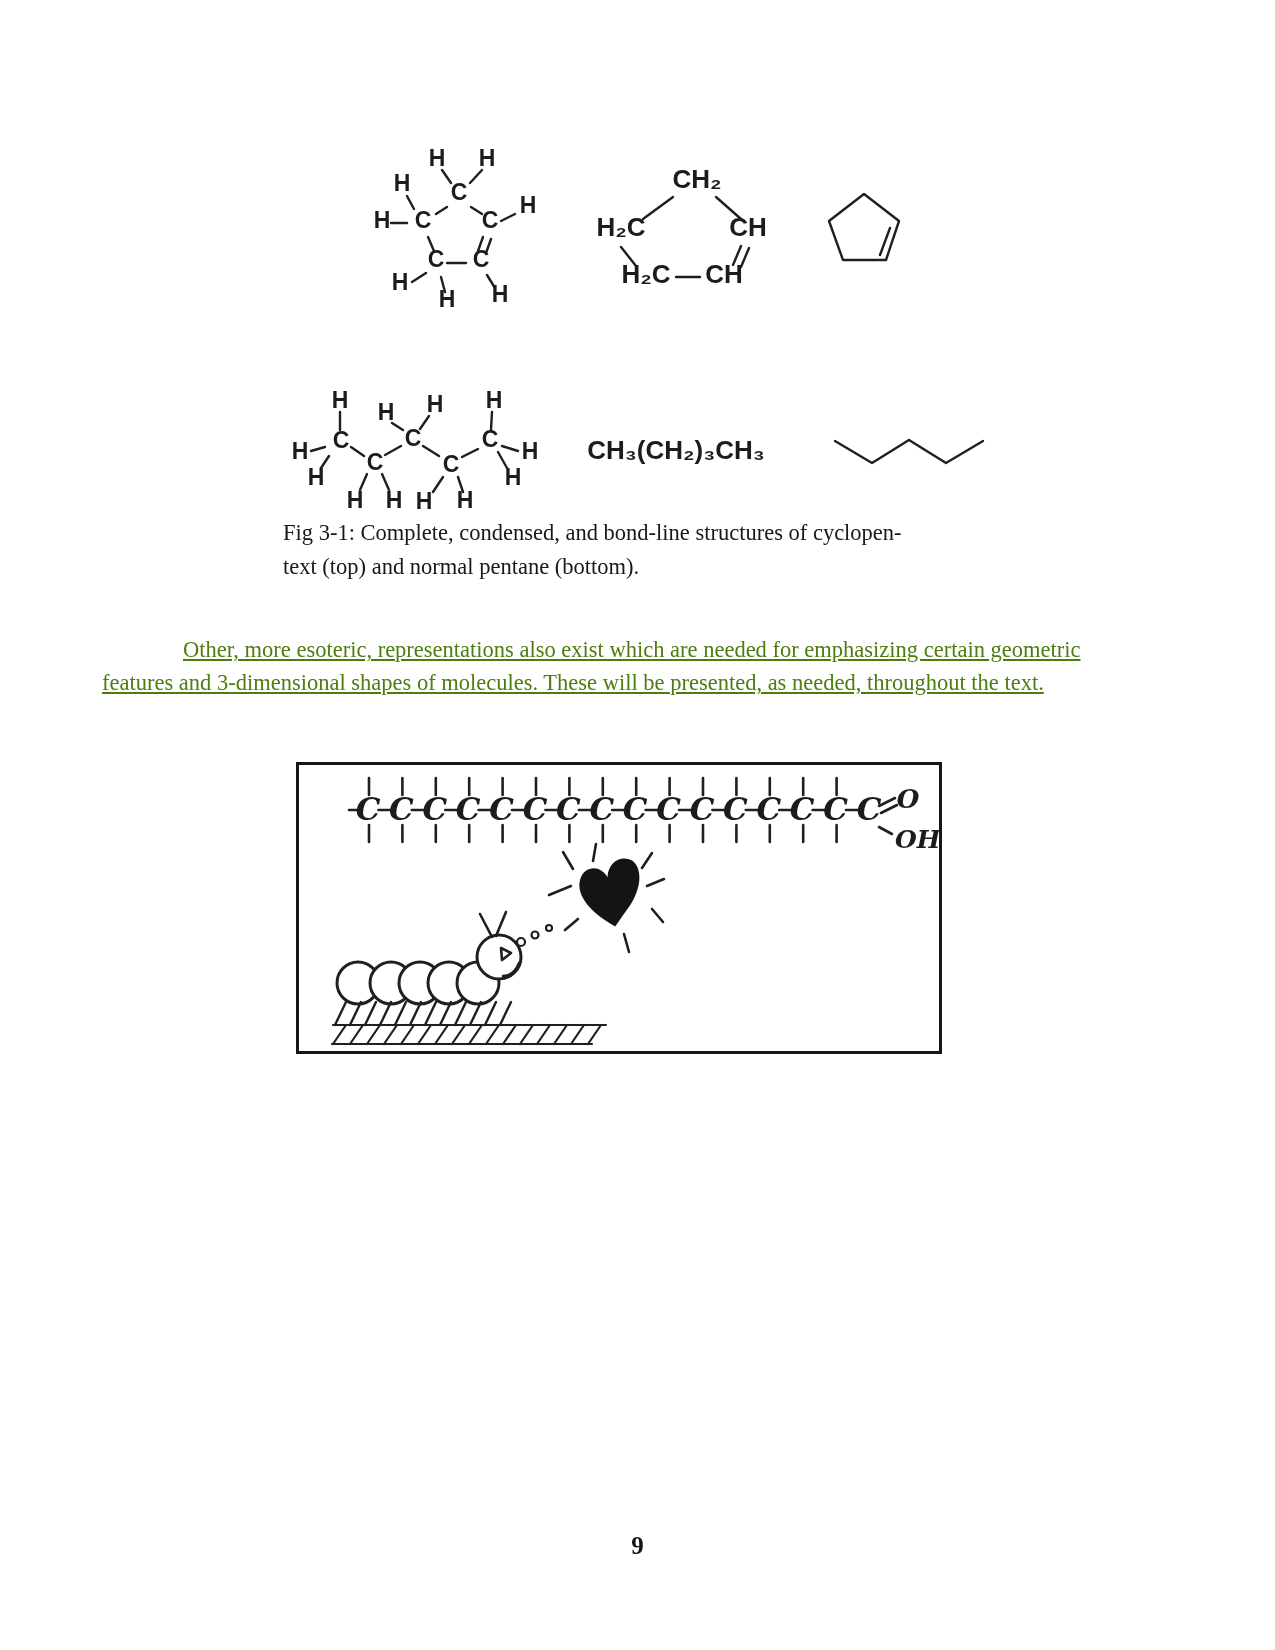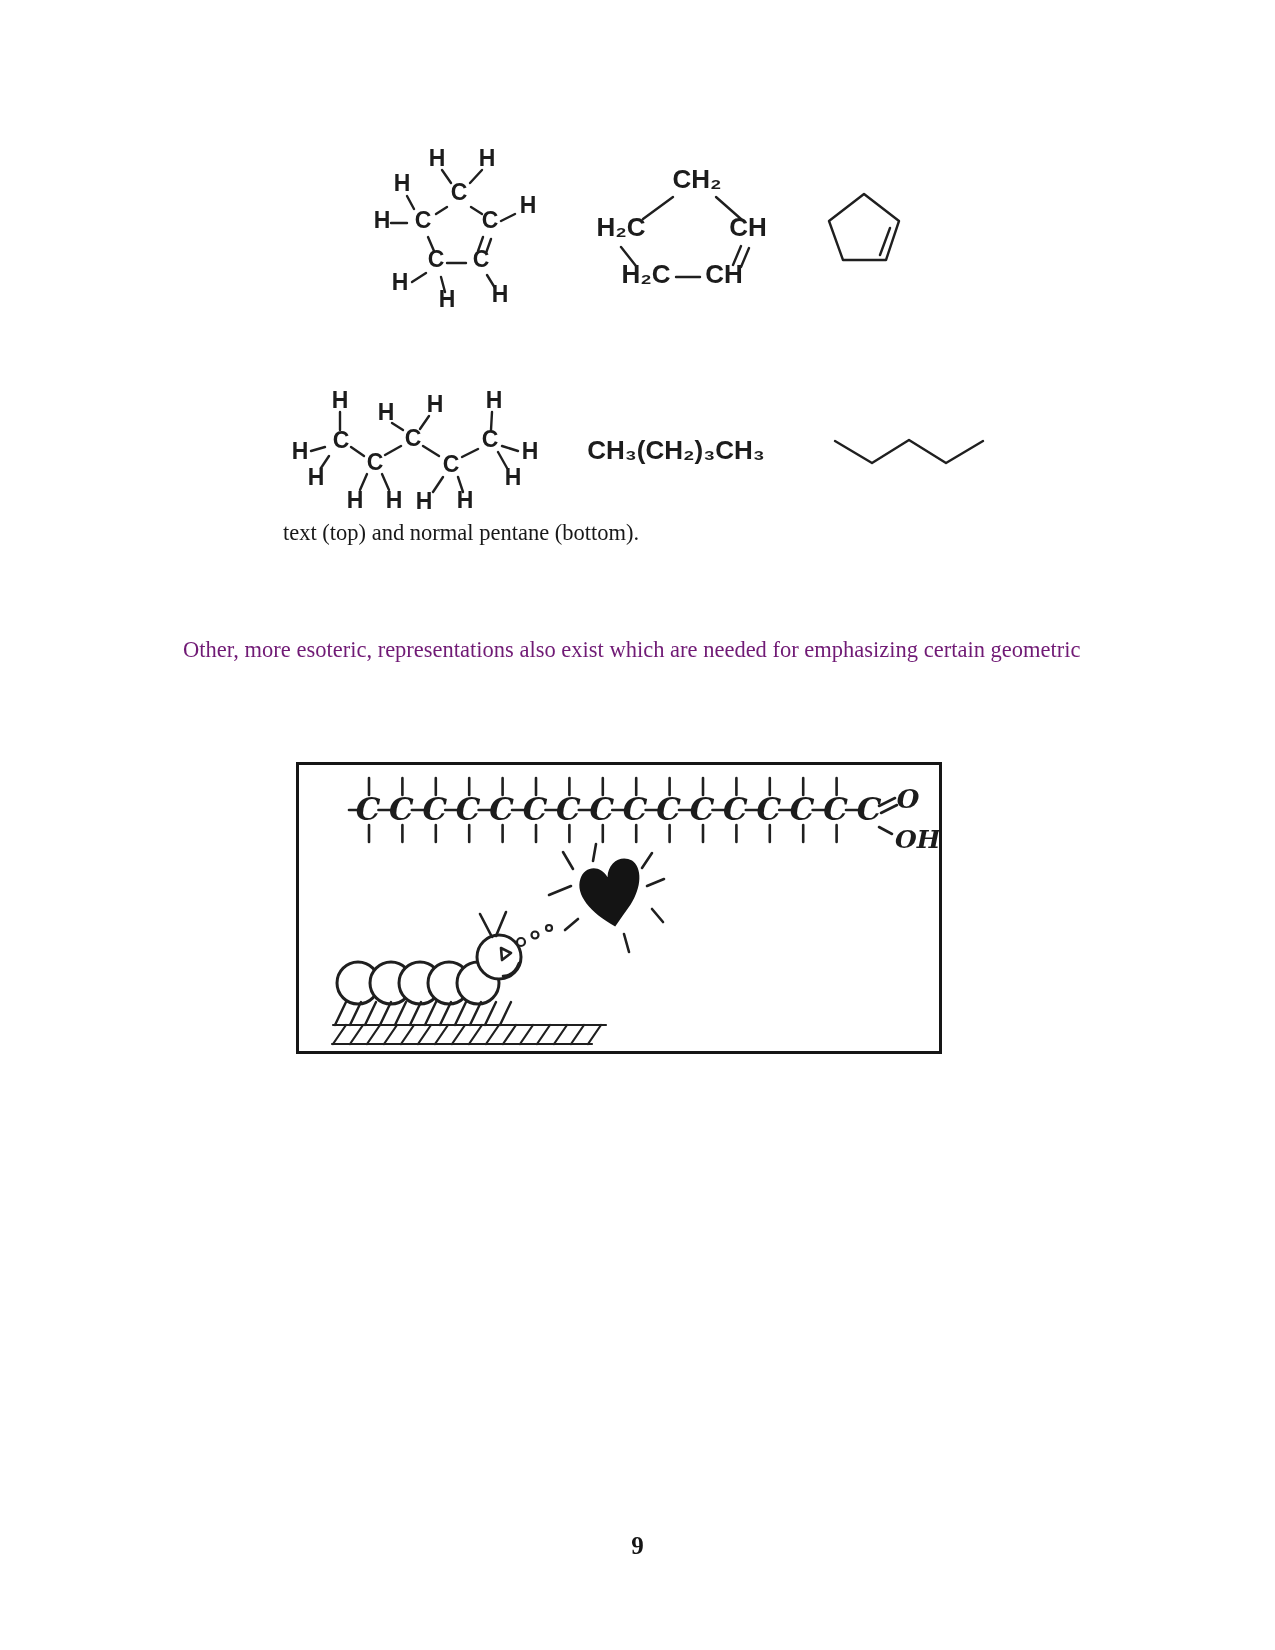--- a/index.html
+++ b/index.html
@@ -6,21 +6,21 @@
   .page{position:relative;width:1275px;height:1650px;background:#ffffff;margin:0 auto;
         font-family:"Liberation Serif",serif;color:#1b1b1b;overflow:hidden;}
   svg text{fill:#1c1c1c;}
   svg line,svg path,svg polyline,svg circle{stroke:#1f1f1f;fill:none;stroke-linecap:round;stroke-linejoin:round;}
   .atom{font:700 23px "Liberation Sans","DejaVu Sans",sans-serif;text-anchor:middle;}
   .atom-lg{font:700 26px "Liberation Sans","DejaVu Sans",sans-serif;text-anchor:middle;}
   .formula{font:700 26px "Liberation Sans","DejaVu Sans",sans-serif;text-anchor:middle;}
   .bonds line{stroke-width:2.4;}
   .bondline{stroke-width:2.4;}
   .caption{position:absolute;left:283px;top:516px;font-size:22.5px;line-height:34px;color:#181818;}
-  .bodytext{position:absolute;left:102px;top:633px;font-size:22.5px;line-height:33px;color:#701a75;white-space:nowrap;}
+  .bodytext{position:absolute;left:102px;top:633px;font-size:22.5px;line-height:33px;color:#4d7c0f;white-space:nowrap;text-decoration:underline;}
   .bodytext .indent{padding-left:81px;}
   .cartoon-box{position:absolute;left:296px;top:762px;width:646px;height:292px;
                border:3px solid #161616;box-sizing:border-box;background:#fff;}
   .cartoon-box svg{display:block;width:100%;height:100%;}
   .chain-c{font:italic 700 31px "DejaVu Serif",serif;text-anchor:middle;}
   .acid-o{font:italic 700 26px "DejaVu Serif",serif;text-anchor:middle;}
   .acid-oh{font:italic 700 25px "DejaVu Serif",serif;text-anchor:start;}
   g[data-name="carbon-chain"] line{stroke-width:2.6;}
   g[data-name="acid-group"] line{stroke-width:2.6;}
   .caterpillar circle{stroke-width:3;fill:#fff;}
@@ -130,25 +130,27 @@
       <text class="atom" x="424" y="509" data-name="atom-label">H</text>
       <text class="atom" x="465" y="508" data-name="atom-label">H</text>
     </g>
 
     <text class="formula" x="676" y="459" data-name="pentane-condensed-formula">CH₃(CH₂)₃CH₃</text>
 
     <polyline class="bondline" data-name="pentane-bondline" points="835,441 872,463 909,440 946,463 983,441"></polyline>
   </svg>
 
   <div class="caption" data-name="figure-caption">
+    <div data-name="caption-line-1">Fig 3-1: Complete, condensed, and bond-line structures of cyclopen-</div>
     <div data-name="caption-line-2">text (top) and normal pentane (bottom).</div>
   </div>
 
   <div class="bodytext" data-name="body-paragraph">
     <div class="indent" data-name="paragraph-line-1">Other, more esoteric, representations also exist which are needed for emphasizing certain geometric</div>
+    <div data-name="paragraph-line-2">features and 3-dimensional shapes of molecules. These will be presented, as needed, throughout the text.</div>
   </div>
 
   <div class="cartoon-box" data-name="cartoon-box">
     <svg data-name="cartoon-svg" viewBox="299 765 640 286" preserveAspectRatio="none">
 
       <g data-name="carbon-chain">
           <line x1="349" y1="810" x2="360" y2="810" data-name="stroke"></line>
           <line x1="369" y1="778" x2="369" y2="795" data-name="stroke"></line>
           <line x1="369" y1="825" x2="369" y2="842" data-name="stroke"></line>
           <text x="368" y="820" class="chain-c" data-name="chain-carbon-label">C</text>

